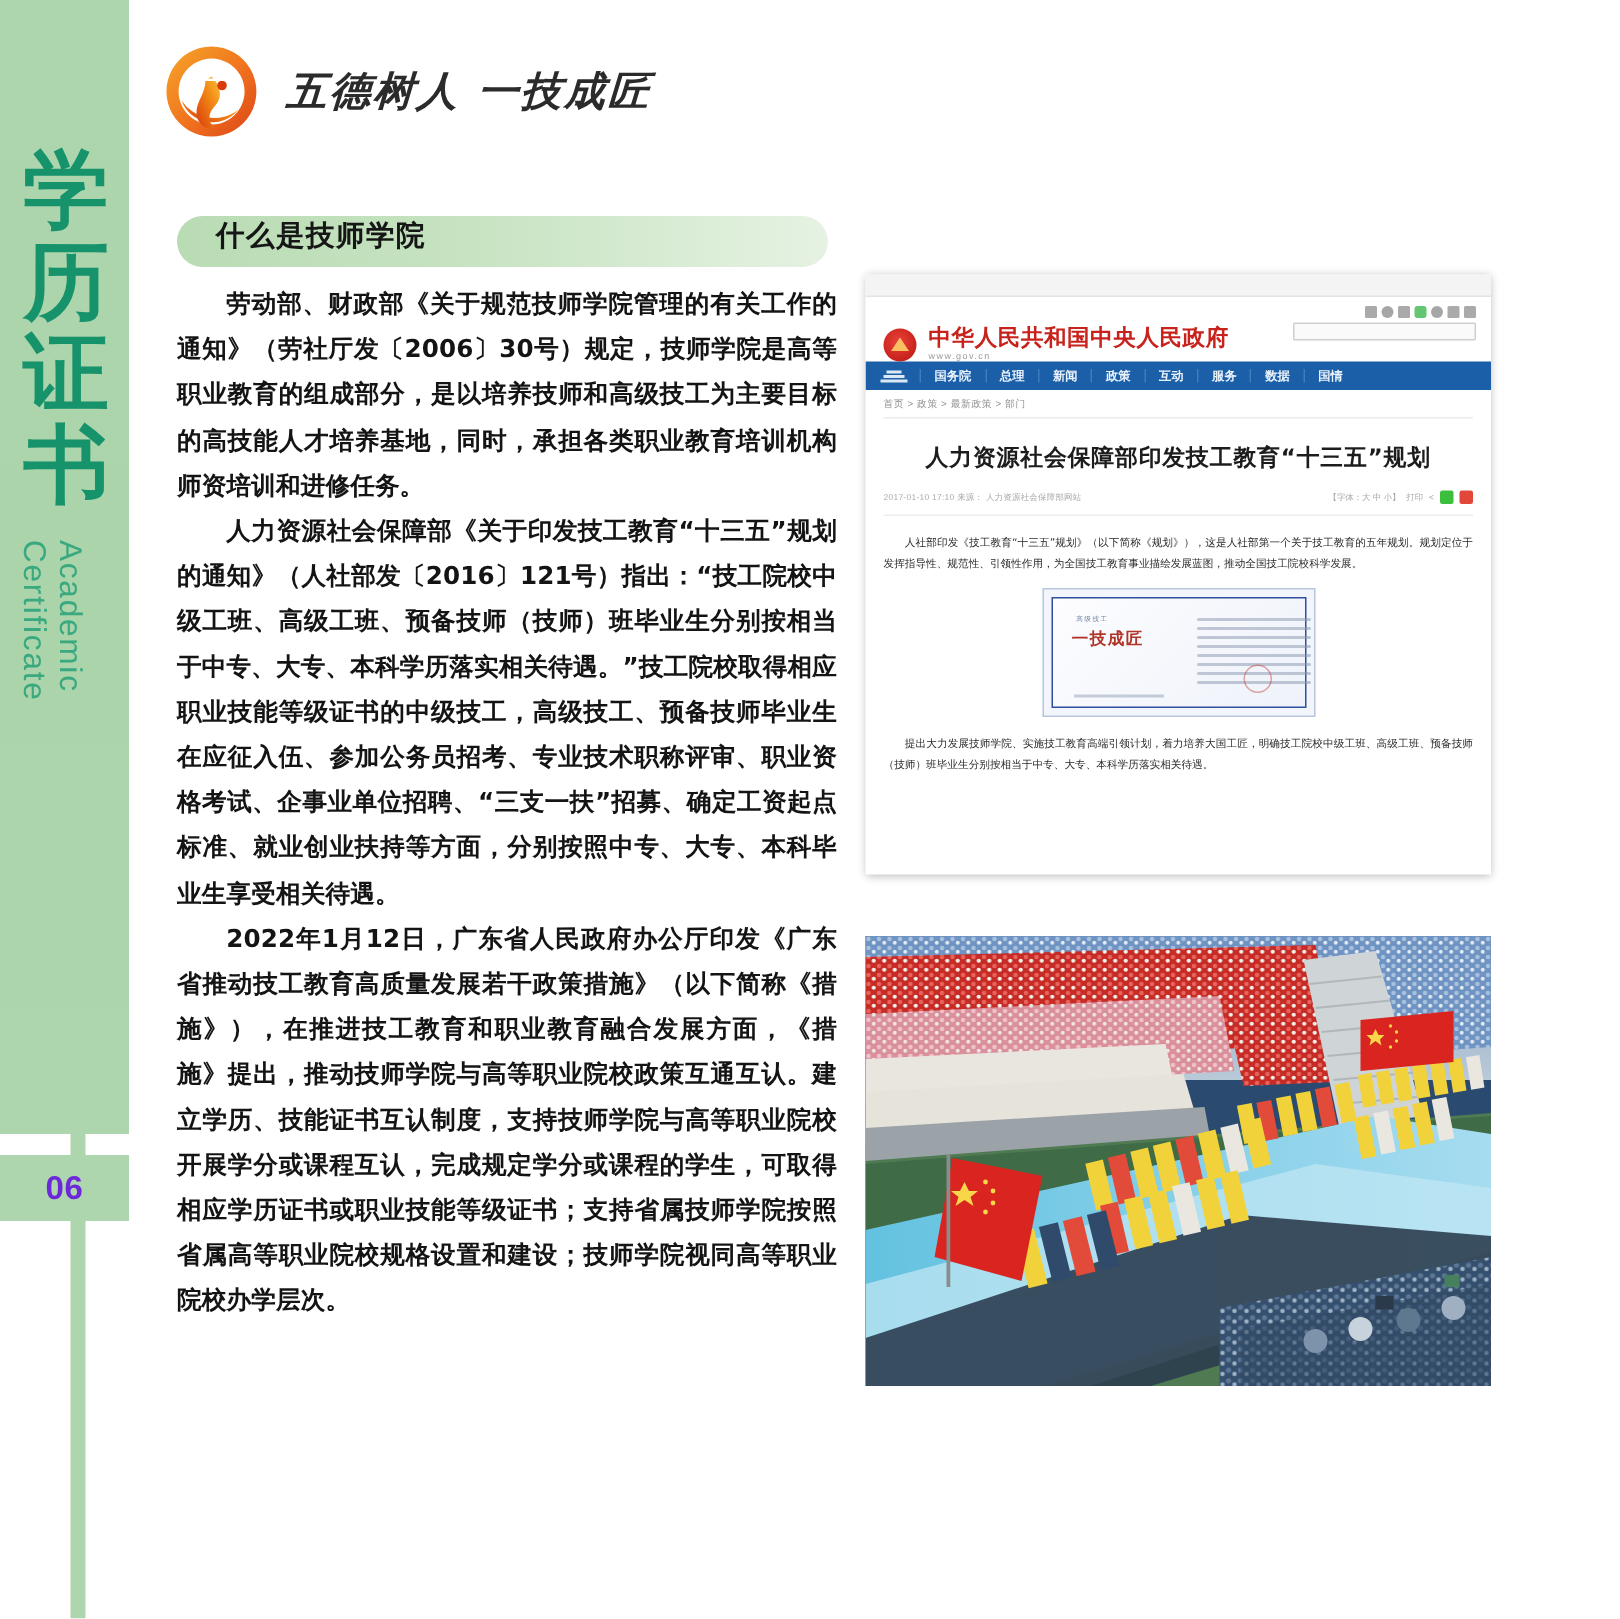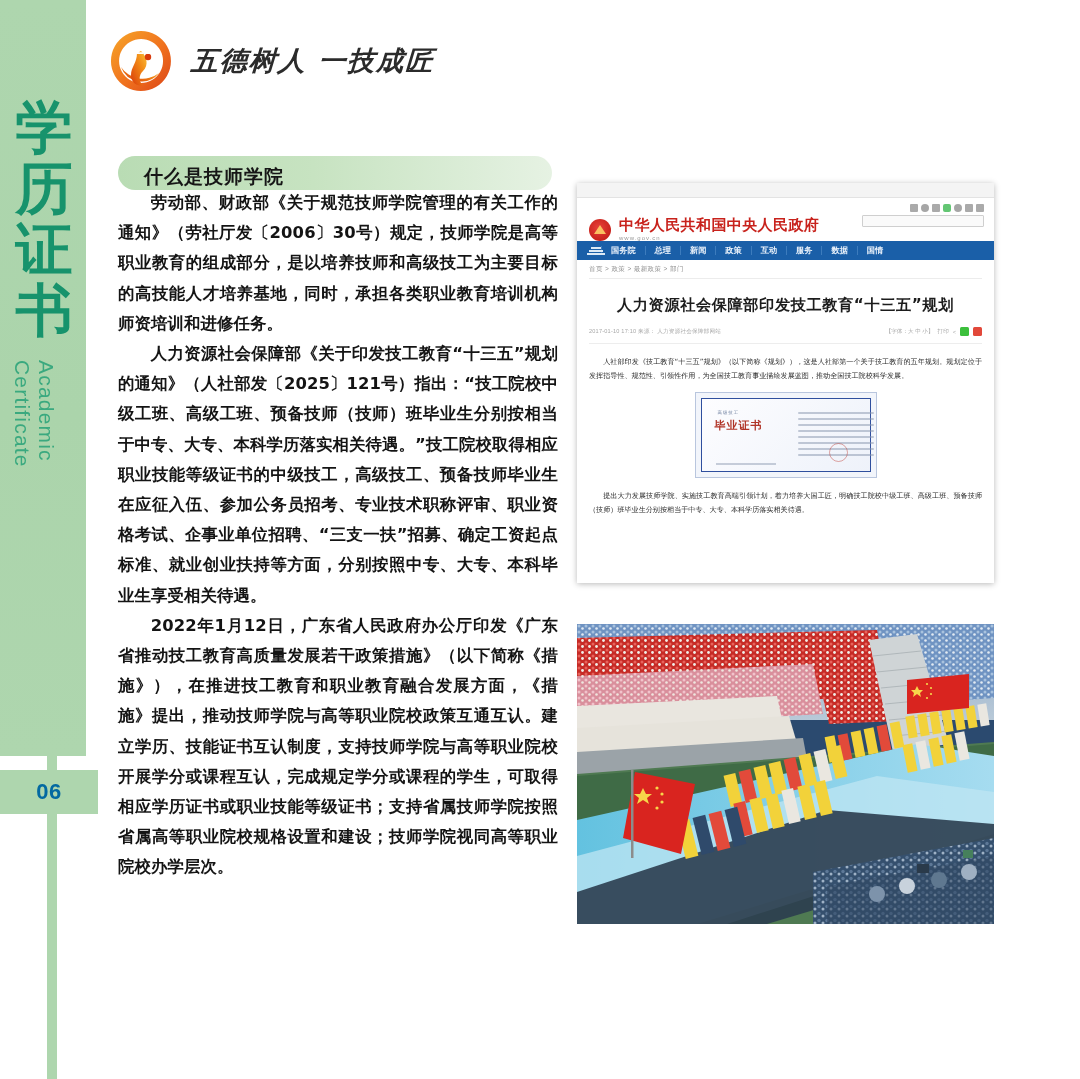--- a/index.html
+++ b/index.html
@@ -58,24 +58,24 @@
     color: #3aa97f;
     font-family: "Liberation Sans", sans-serif;
     text-align: left;
     padding-left: 10px;
     box-sizing: border-box;
   }
   .page-badge {
     position: absolute;
     left: 0;
     top: 770px;
-    width: 98px;
+    width: 86px;
     height: 44px;
     background: #aed6ae;
-    color: #0369a1;
+    color: #6d28d9;
     font-size: 22px;
     font-weight: 700;
     display: flex;
     align-items: center;
     justify-content: center;
     letter-spacing: 0.5px;
   }
   .sidebar-stripe {
     position: absolute;
     left: 47px;
@@ -118,27 +118,27 @@
     letter-spacing: 2px;
     font-style: italic;
     white-space: nowrap;
     transform: skewX(-3deg);
   }
 
   
   #section-heading {
     position: absolute;
     left: 118px;
-    top: 156px;
+    top: 144px;
     width: 434px;
     height: 34px;
     border-radius: 17px;
     background: linear-gradient(90deg, #b9dcb4 0%, #c7e3c1 45%, #e6f2e3 100%);
     display: flex;
-    align-items: flex-end;
+    align-items: flex-start;
   }
   #section-heading .heading-text {
     margin-left: 26px;
     font-size: 19px;
     font-weight: 700;
     color: #161616;
     letter-spacing: 1px;
     font-family: "DejaVu Sans", "Liberation Sans", sans-serif;
   }
 
@@ -231,21 +231,21 @@
   .gov-ico.o { background: #888; border-radius: 50%; }
   .gov-search {
     width: 120px; height: 10px;
     border: 1px solid #cfcfcf; background: #fafafa; border-radius: 1px;
   }
   .ws-nav {
     height: 19px;
     background: #1a5fa8;
     display: flex;
     align-items: center;
-    padding-left: 24px;
+    padding-left: 36px;
     position: relative;
   }
   .ws-nav .home-ico {
     position: absolute;
     left: 10px; top: 4px;
     width: 18px; height: 11px;
     background:
       linear-gradient(#dce9f5, #dce9f5) 0 8px/18px 2px no-repeat,
       linear-gradient(#dce9f5, #dce9f5) 2px 5px/14px 2px no-repeat,
       linear-gradient(#dce9f5, #dce9f5) 4px 2px/10px 2px no-repeat;
@@ -393,21 +393,21 @@
   </div>
   <div class="slogan">五德树人  一技成匠</div>
 </div>
 
 <div id="section-heading">
   <span class="heading-text">什么是技师学院</span>
 </div>
 
 <div id="body-column">
   <p>劳动部、财政部《关于规范技师学院管理的有关工作的通知》（劳社厅发〔2006〕30号）规定，技师学院是高等职业教育的组成部分，是以培养技师和高级技工为主要目标的高技能人才培养基地，同时，承担各类职业教育培训机构师资培训和进修任务。</p>
-  <p>人力资源社会保障部《关于印发技工教育“十三五”规划的通知》（人社部发〔2025〕121号）指出：“技工院校中级工班、高级工班、预备技师（技师）班毕业生分别按相当于中专、大专、本科学历落实相关待遇。”技工院校取得相应职业技能等级证书的中级技工，高级技工、预备技师毕业生在应征入伍、参加公务员招考、专业技术职称评审、职业资格考试、企事业单位招聘、“三支一扶”招募、确定工资起点标准、就业创业扶持等方面，分别按照中专、大专、本科毕业生享受相关待遇。</p>
+  <p>人力资源社会保障部《关于印发技工教育“十三五”规划的通知》（人社部发〔2016〕121号）指出：“技工院校中级工班、高级工班、预备技师（技师）班毕业生分别按相当于中专、大专、本科学历落实相关待遇。”技工院校取得相应职业技能等级证书的中级技工，高级技工、预备技师毕业生在应征入伍、参加公务员招考、专业技术职称评审、职业资格考试、企事业单位招聘、“三支一扶”招募、确定工资起点标准、就业创业扶持等方面，分别按照中专、大专、本科毕业生享受相关待遇。</p>
   <p>2022年1月12日，广东省人民政府办公厅印发《广东省推动技工教育高质量发展若干政策措施》（以下简称《措施》），在推进技工教育和职业教育融合发展方面，《措施》提出，推动技师学院与高等职业院校政策互通互认。建立学历、技能证书互认制度，支持技师学院与高等职业院校开展学分或课程互认，完成规定学分或课程的学生，可取得相应学历证书或职业技能等级证书；支持省属技师学院按照省属高等职业院校规格设置和建设；技师学院视同高等职业院校办学层次。</p>
 </div>
 
 <div id="web-screenshot">
   <div class="ws-topbar"></div>
 
   <div class="ws-gov-head">
     <div class="gov-emblem"></div>
     <div class="gov-title-block">
       <div class="gov-title">中华人民共和国中央人民政府</div>
@@ -453,21 +453,21 @@
         <span class="ws-share wechat"></span>
         <span class="ws-share weibo"></span>
       </span>
     </div>
 
     <div class="ws-body">人社部印发《技工教育“十三五”规划》（以下简称《规划》），这是人社部第一个关于技工教育的五年规划。规划定位于发挥指导性、规范性、引领性作用，为全国技工教育事业描绘发展蓝图，推动全国技工院校科学发展。</div>
 
     <div class="ws-cert">
       <div class="cert-inner">
         <div class="cert-sub">高级技工</div>
-        <div class="cert-title">毕业证书</div>
+        <div class="cert-title">一技成匠</div>
         <div class="cert-lines">
           <i></i>
             <i></i>
             <i></i>
             <i></i>
             <i></i>
             <i></i>
             <i></i>
             <i></i>
         </div>

